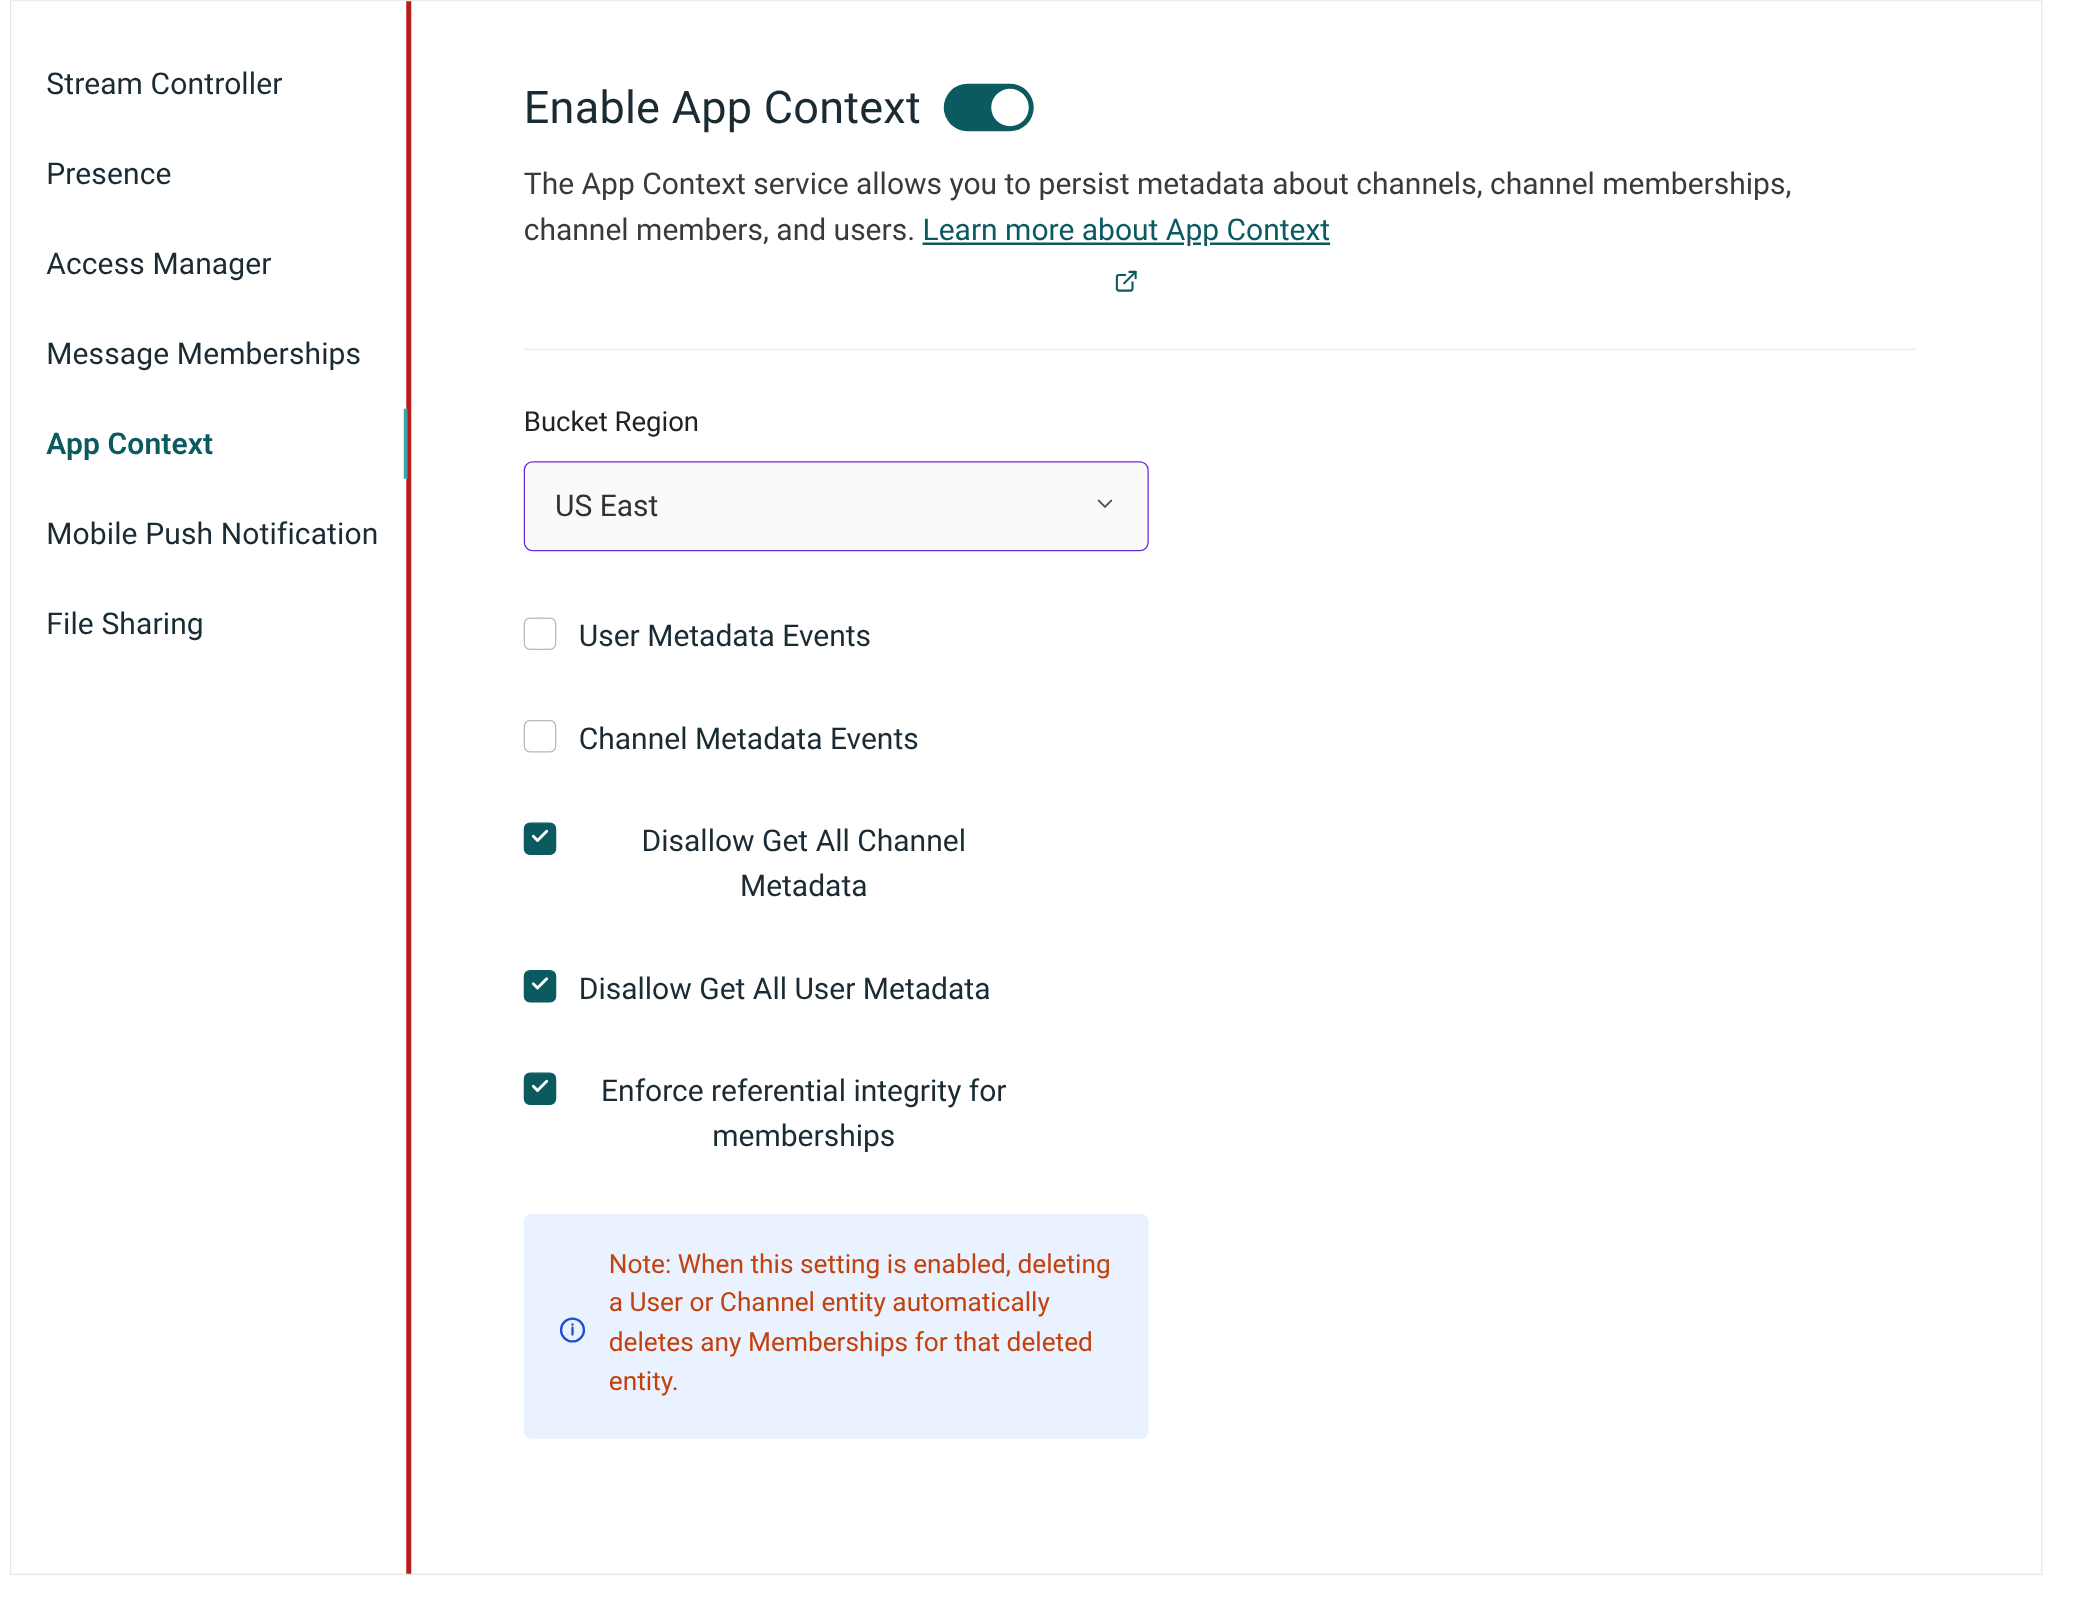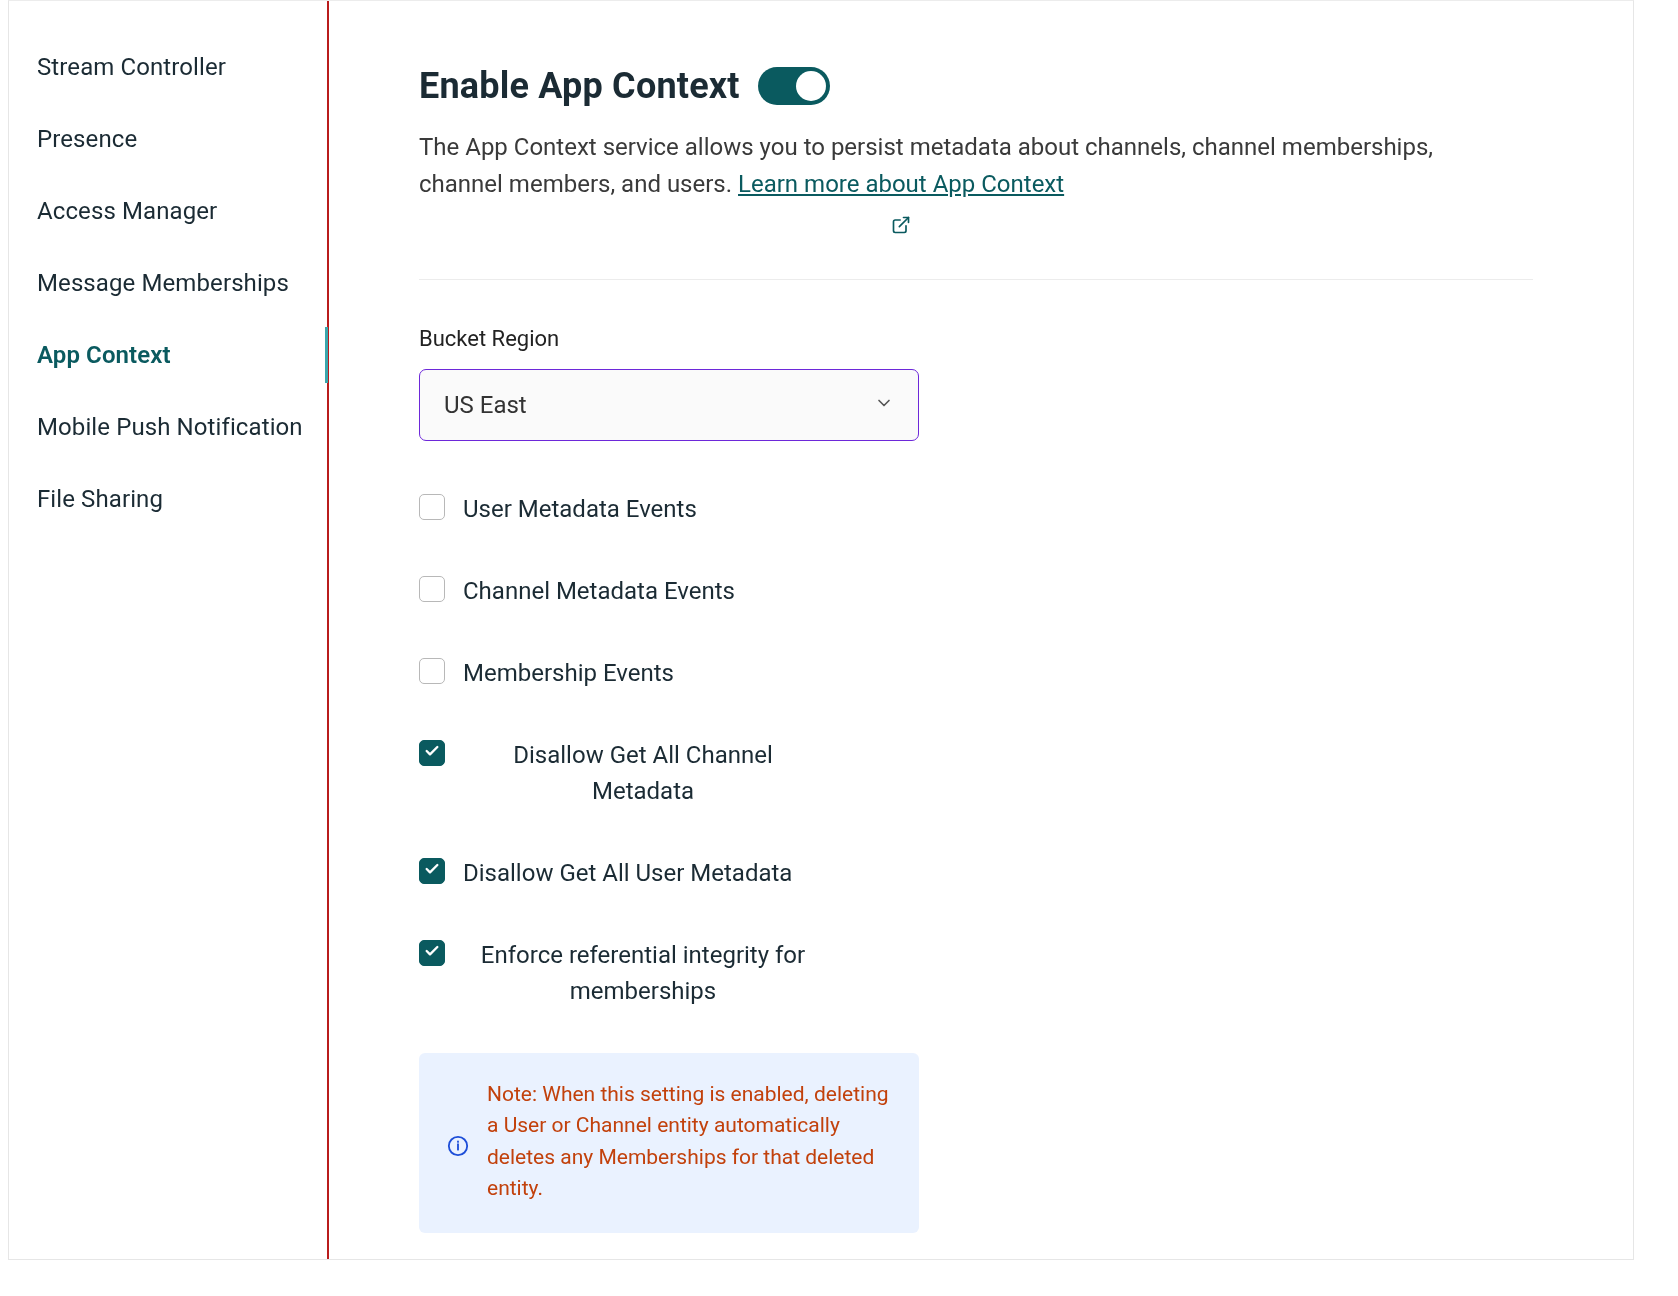--- a/index.html
+++ b/index.html
@@ -22,21 +22,21 @@
   width: 1626px;
   height: 1260px;
   border: 1px solid #e6e6e6;
   border-top: 1px solid #ececec;
   background: #fff;
   display: flex;
 }
 .sidebar {
   width: 320px;
   flex: 0 0 320px;
-  border-right: 2px solid #b91c1c;
+  border-right: 4px solid #b91c1c;
   padding: 30px 0 0 28px;
 }
 .sidebar-item {
   font-size: 24px;
   font-weight: 400;
   color: #1b2b34;
   padding: 22px 0;
   cursor: pointer;
   position: relative;
   letter-spacing: 0.1px;
@@ -58,21 +58,21 @@
   flex: 1;
   padding: 64px 100px 40px 90px;
 }
 .title-row {
   display: flex;
   align-items: center;
   gap: 18px;
 }
 .page-title {
   font-size: 36px;
-  font-weight: 700;
+  font-weight: 400;
   color: #1b2b34;
   letter-spacing: 0.2px;
 }
 .toggle {
   width: 72px;
   height: 38px;
   background: #0a5a5f;
   border-radius: 19px;
   position: relative;
   cursor: pointer;
@@ -246,24 +246,20 @@
         <div class="checkbox-row">
           <div class="checkbox"></div>
           <div class="checkbox-label">User Metadata Events</div>
         </div>
 
         <div class="checkbox-row">
           <div class="checkbox"></div>
           <div class="checkbox-label">Channel Metadata Events</div>
         </div>
 
-        <div class="checkbox-row">
-          <div class="checkbox"></div>
-          <div class="checkbox-label">Membership Events</div>
-        </div>
 
         <div class="checkbox-row">
           <div class="checkbox checked">
             <span class="check-mark">
               <svg width="16" height="16" viewBox="0 0 24 24" fill="none" stroke="currentColor" stroke-width="3.5" stroke-linecap="round" stroke-linejoin="round">
                   <polyline points="20 6 9 17 4 12"></polyline>
                 </svg>
             </span>
           </div>
           <div class="checkbox-label">Disallow Get All Channel Metadata</div>

